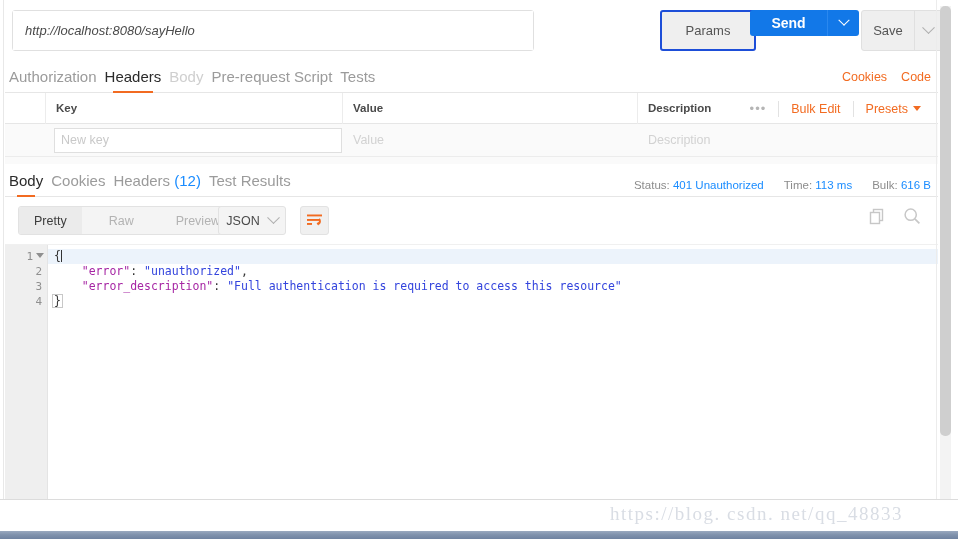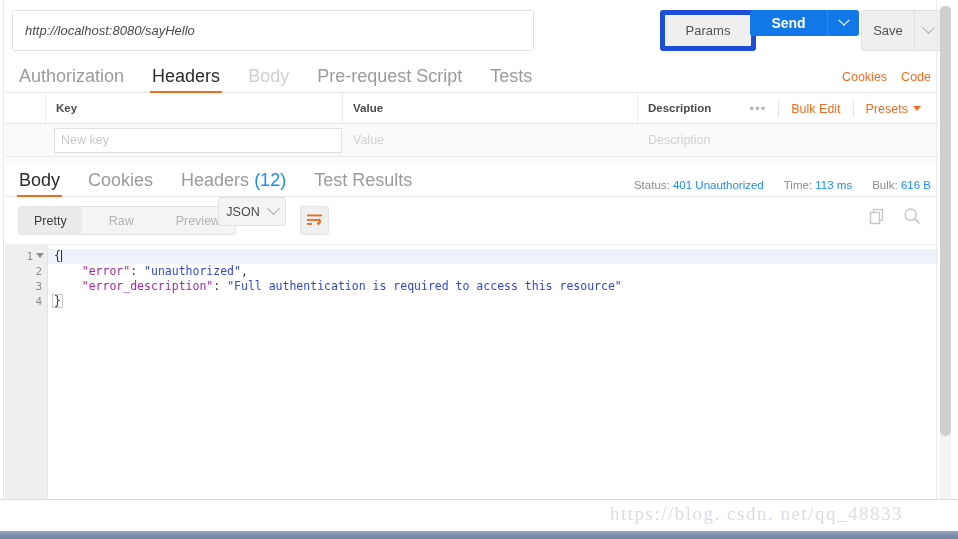--- a/index.html
+++ b/index.html
@@ -74,21 +74,21 @@
     display: flex; align-items: center;
     padding-left: 12px;
     background: #ffffff;
   }
   .url-text { font-size: 13px; color: #4a4a4a; font-style: italic; }
 
   .params-btn {
     position: absolute; left: 655px; top: 10px;
     width: 96px; height: 41px;
     background: #efefef;
-    border: 5px solid #1d4ed8;
+    border: 2px solid #1d4ed8;
     border-radius: 3px;
     display: flex; align-items: center; justify-content: center;
     font-size: 13px; color: #555555;
     cursor: pointer;
   }
 
   .send-group {
     position: absolute; left: 745px; top: 10px;
     height: 26px; display: flex;
     border-radius: 3px; overflow: hidden;
@@ -138,22 +138,22 @@
   
   .req-tabs {
     position: absolute; left: 5px; top: 60px;
     width: 933px; height: 33px;
     background: #ffffff;
     border-bottom: 1px solid #e6e6e6;
   }
   .tabs-left { position: absolute; left: 0; top: 0; display: flex; height: 33px; }
   .tab {
     display: flex; align-items: center;
-    padding: 0 14px;
-    font-size: 18px;
+    padding: 0 4px;
+    font-size: 15px;
     color: #9b9b9b;
     cursor: pointer;
     position: relative;
     height: 33px;
     text-align: center;
   }
   .tab.active { color: #2b2b2b; }
   .tab.dim { color: #cfcfcf; }
   .tab.active::after {
     content: "";
@@ -252,21 +252,21 @@
     overflow: hidden;
     gap: 12px;
   }
   .seg-item {
     display: flex; align-items: center; justify-content: center;
     font-size: 12.5px; color: #b3b3b3;
     padding: 0 15px; cursor: pointer;
   }
   .seg-item.on { color: #3c3c3c; background: #ebebeb; }
   .fmt-select {
-    position: absolute; left: 213px; top: 0;
+    position: absolute; left: 213px; top: 9px;
     width: 68px; height: 29px;
     border: 1px solid #e2e2e2; border-radius: 3px;
     background: #f4f4f4;
     display: flex; align-items: center; justify-content: center; gap: 9px;
     font-size: 12.5px; color: #4a4a4a;
     cursor: pointer;
   }
   .wrap-btn {
     position: absolute; left: 295px; top: 9px;
     width: 29px; height: 29px;

